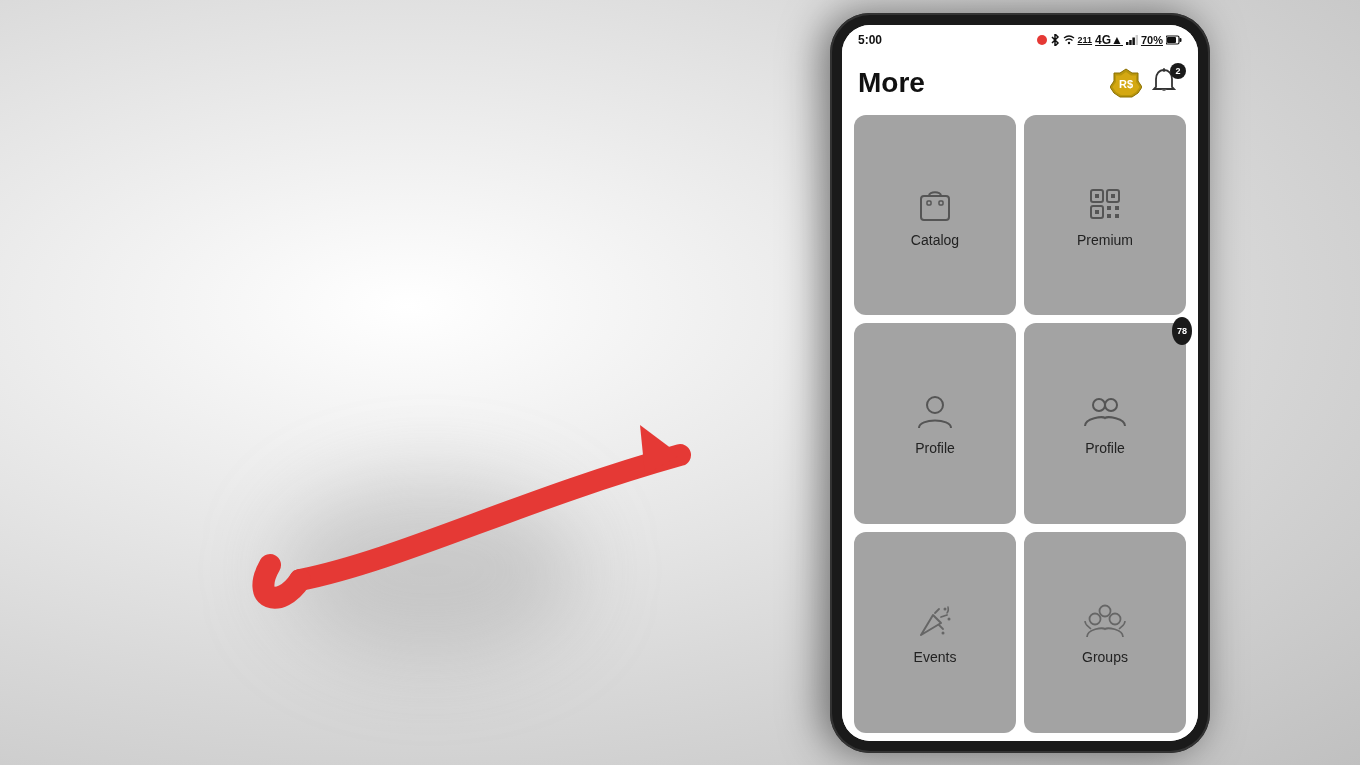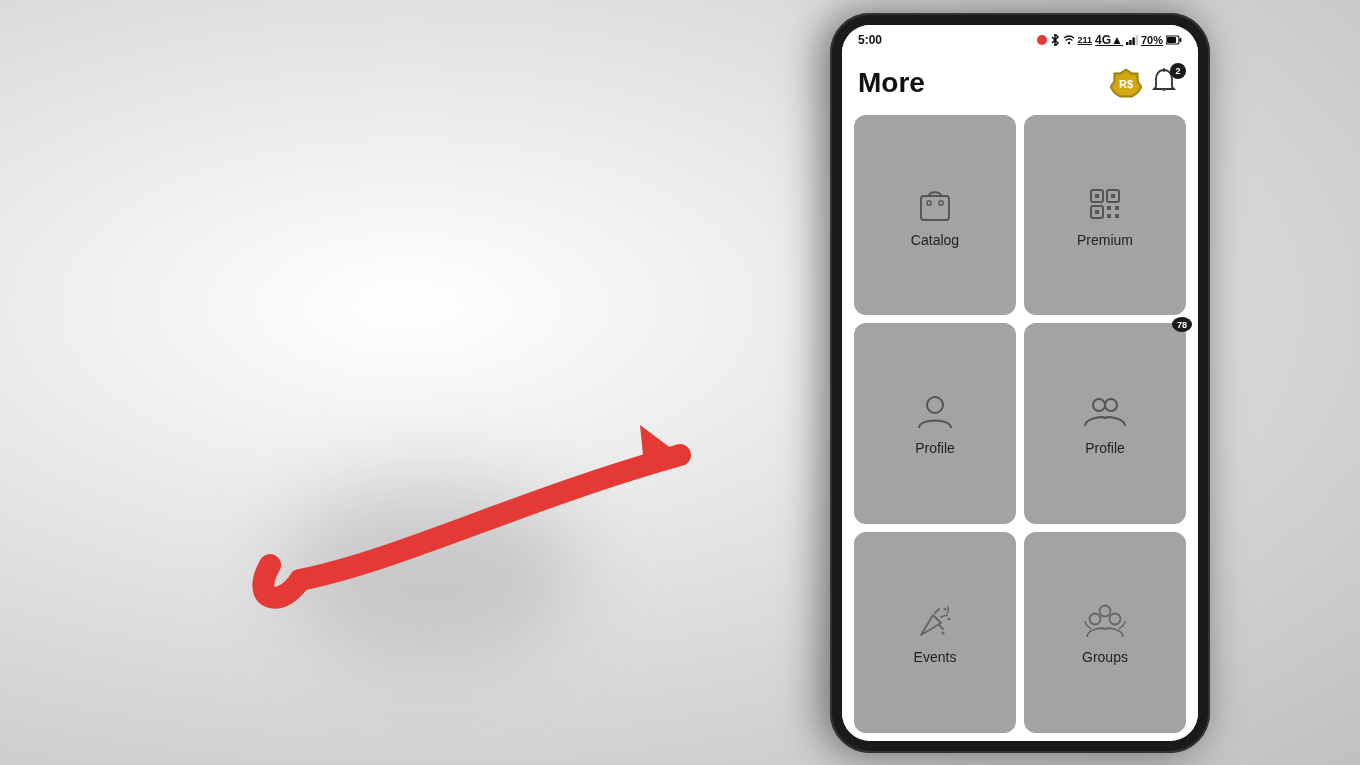--- a/index.html
+++ b/index.html
@@ -186,21 +186,21 @@
 
     .friends-badge {
       position: absolute;
       top: -6px;
       right: -6px;
       background: #1a1a1a;
       color: white;
       font-size: 9px;
       font-weight: 700;
       width: 20px;
-      height: 15px;
+      height: 28px;
       border-radius: 50%;
       display: flex;
       align-items: center;
       justify-content: center;
     }
 
     
     .menu-grid {
       display: grid;
       grid-template-columns: 1fr 1fr;

